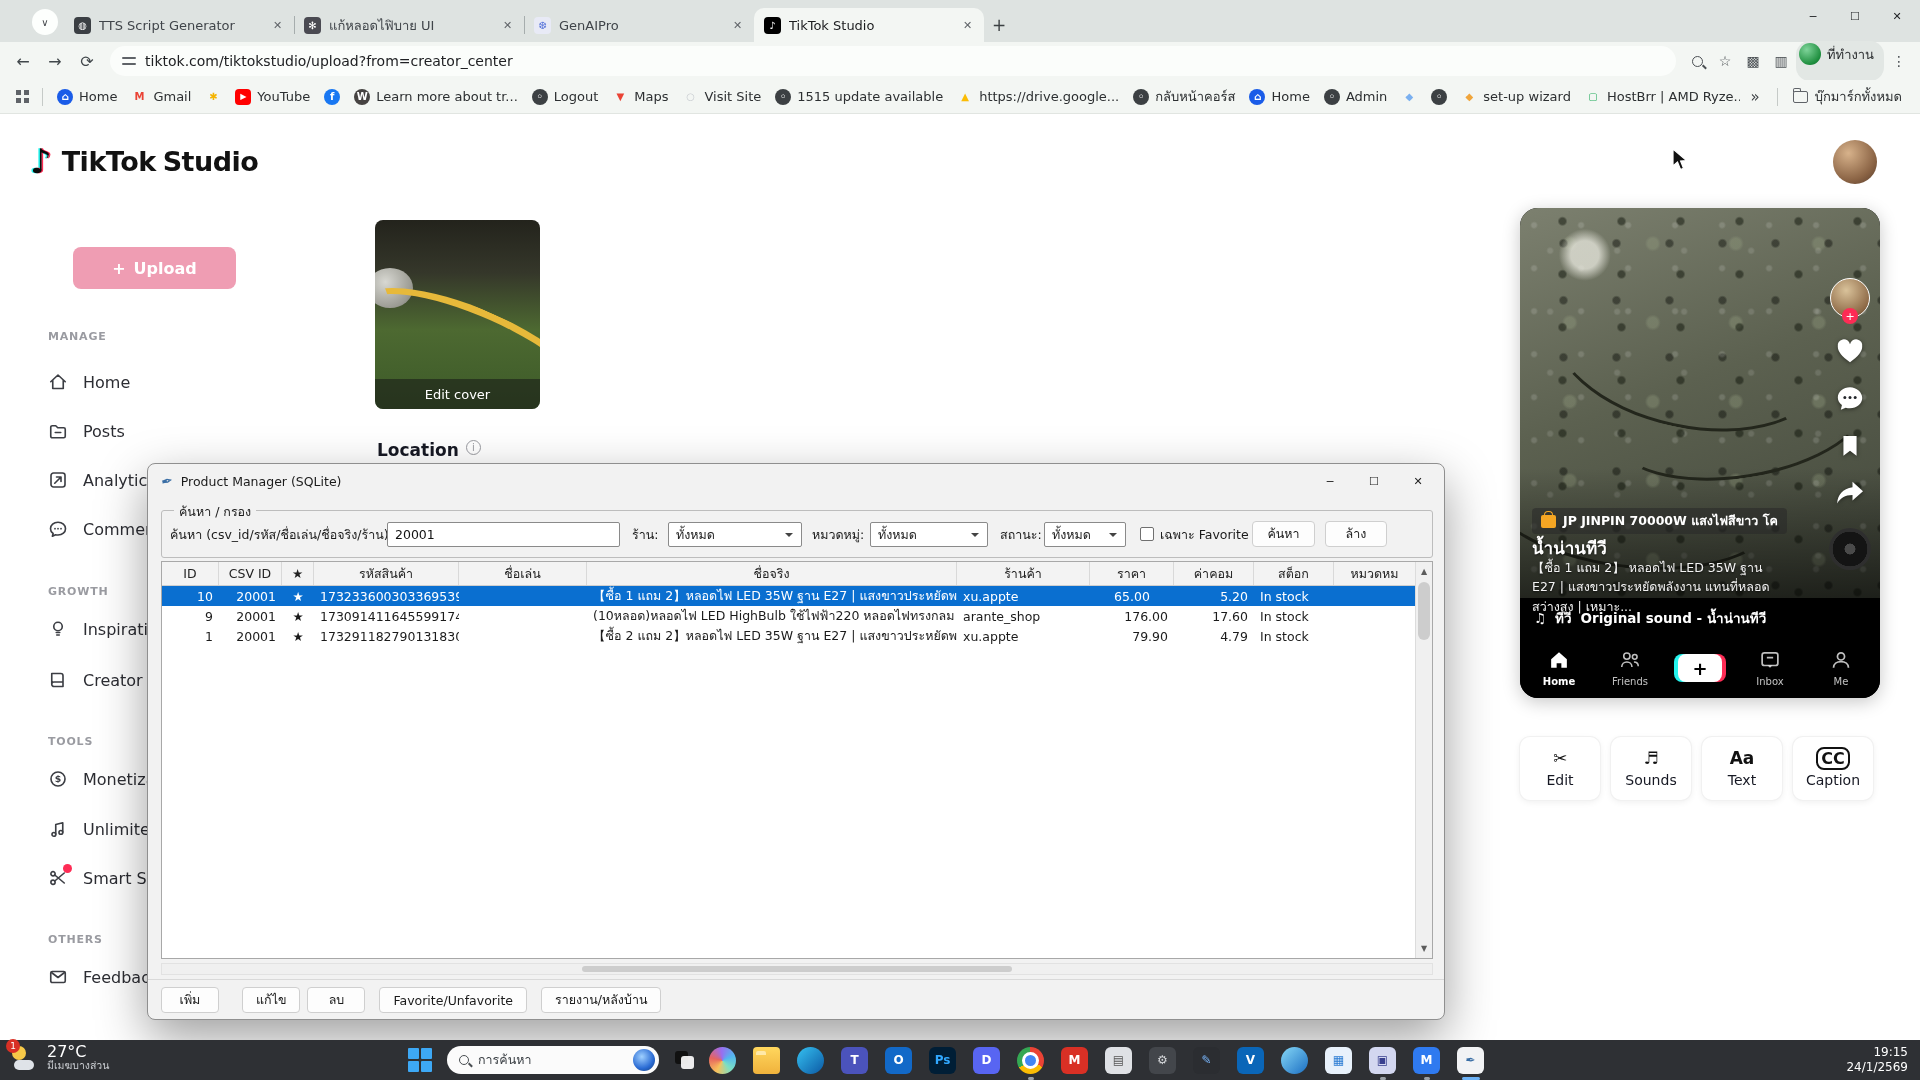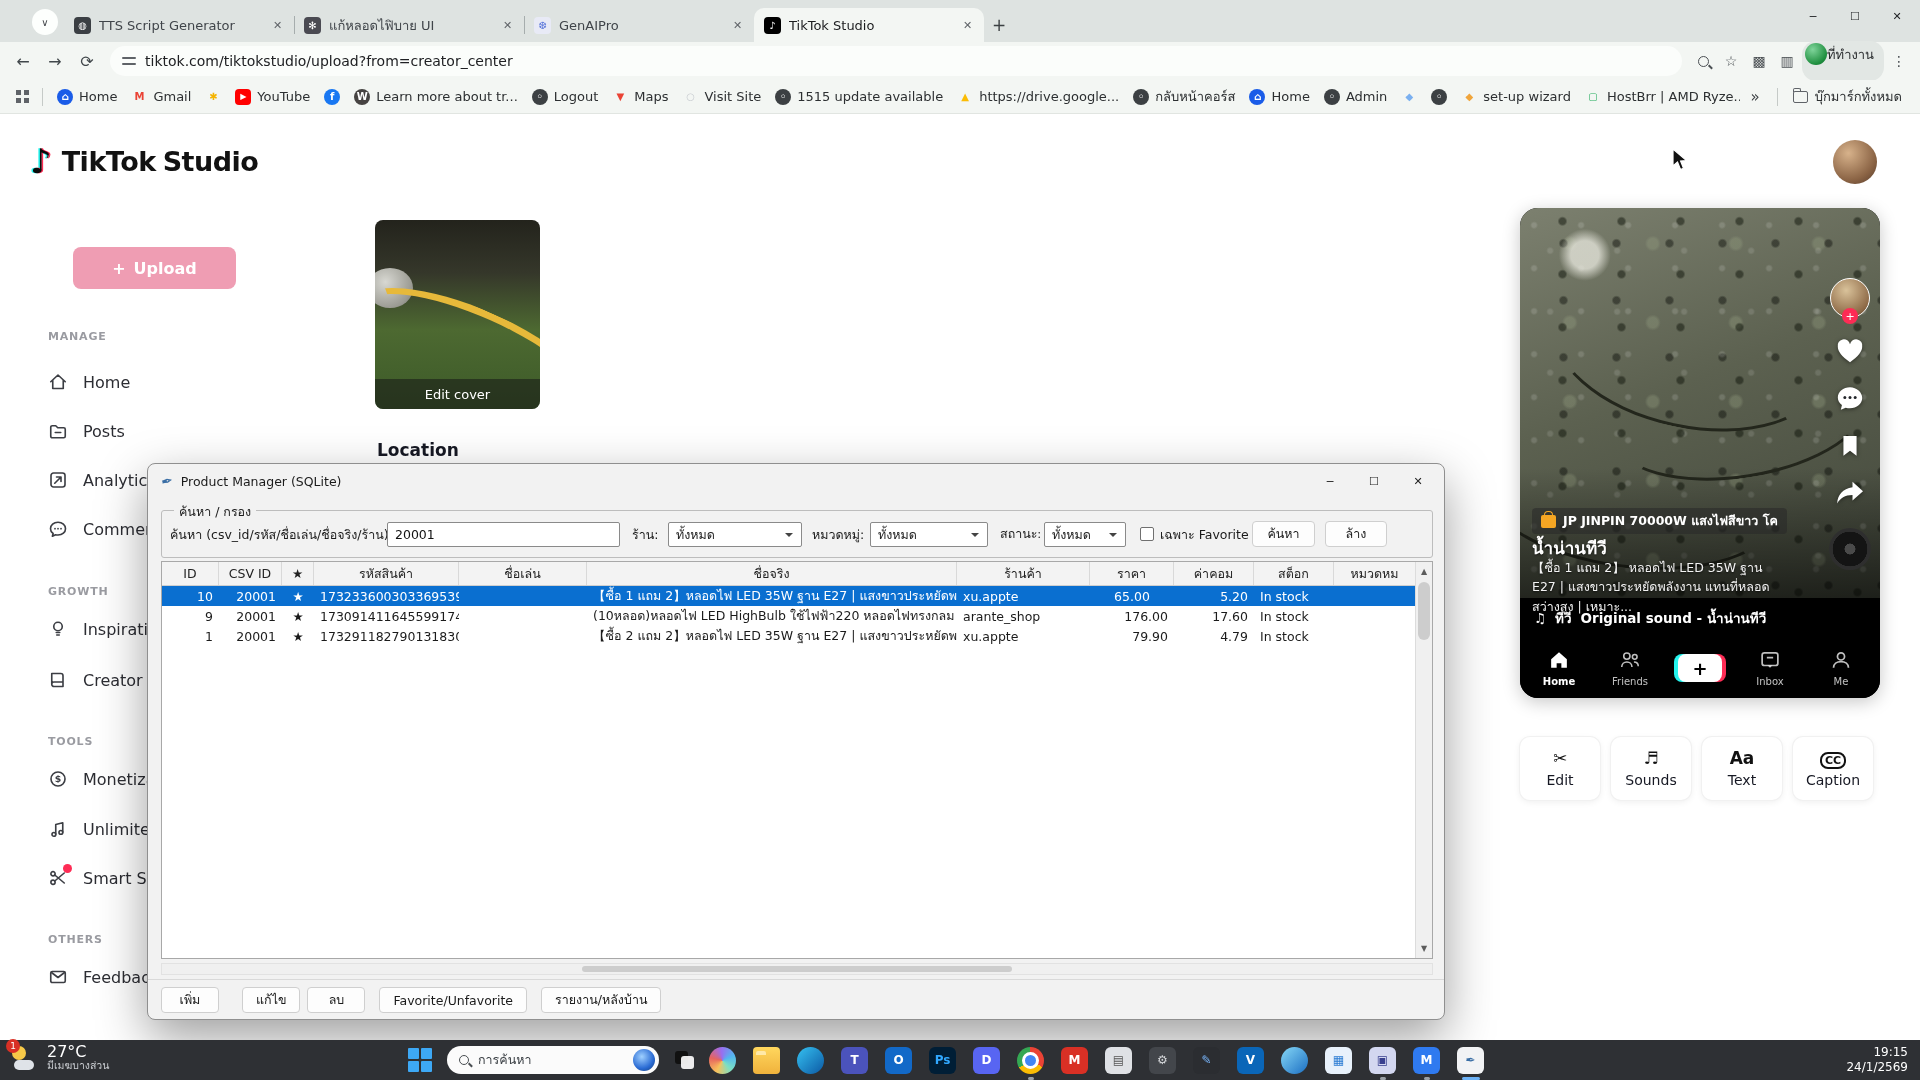--- a/index.html
+++ b/index.html
@@ -29,21 +29,21 @@
            display:flex;align-items:center;padding:0 8px;gap:2px;}
   .navbtn{width:30px;height:30px;display:flex;align-items:center;justify-content:center;font-size:16px;color:#41474b;}
   .omnibox{flex:1;height:30px;margin:0 6px;background:#fbfdfb;border-radius:15px;display:flex;align-items:center;
            padding:0 12px;gap:9px;font-size:14px;color:#202124;}
   .tune{width:14px;height:12px;position:relative;flex:none;}
   .tune::before,.tune::after{content:"";position:absolute;left:0;right:0;height:2px;background:#5f6368;border-radius:1px;}
   .tune::before{top:2px;} .tune::after{bottom:2px;}
   .obx-icon{width:26px;height:26px;display:flex;align-items:center;justify-content:center;color:#4a4f53;font-size:14px;flex:none;}
   .mag{width:11px;height:11px;border:1.8px solid #4a4f53;border-radius:50%;position:relative;}
   .mag::after{content:"";position:absolute;left:9px;top:9px;width:5px;height:1.8px;background:#4a4f53;transform:rotate(45deg);}
-  .profile-chip{display:flex;align-items:center;padding:2px 10px 16px 3px;background:#e2e7e4;border-radius:14px;font-size:13px;color:#2a2d2f;}
+  .profile-chip{display:flex;align-items:center;gap:6px;padding:2px 10px 16px 3px;background:#e2e7e4;border-radius:14px;font-size:13px;color:#2a2d2f;}
   .profile-dot{width:22px;height:22px;border-radius:50%;background:radial-gradient(circle at 35% 30%,#7fd49a,#1e8e3e 70%,#14632b);}
 
   .bookmarksbar{position:absolute;left:0;top:80px;width:1920px;height:34px;background:#f3f6f3;
                 border-bottom:1px solid #e1e5e1;display:flex;align-items:center;padding:0 10px;font-size:13px;color:#2c2f31;}
   .appsgrid{width:13px;height:13px;margin:0 6px;position:relative;flex:none;}
   .appsgrid::before{content:"";position:absolute;width:5px;height:5px;background:#5f6368;box-shadow:8px 0 #5f6368,0 8px #5f6368,8px 8px #5f6368;}
   .bm-sep{width:1px;height:18px;background:#c5cac7;margin:0 7px;flex:none;}
   .bm{display:flex;align-items:center;gap:6px;padding:3px 7px;border-radius:6px;white-space:nowrap;}
   .bm-ic{width:16px;height:16px;display:flex;align-items:center;justify-content:center;font-size:10px;font-weight:bold;flex:none;}
   .bm-more{padding:0 10px;font-size:15px;color:#3c4043;margin-left:auto;}
@@ -68,21 +68,21 @@
 
   .thumb{position:absolute;left:375px;top:220px;width:165px;height:189px;border-radius:8px;overflow:hidden;
          background:linear-gradient(to bottom,#23231c 0%,#35372a 28%,#4d6931 58%,#3c5a28 100%);}
   .thumb .pot{position:absolute;left:-8px;top:48px;width:46px;height:40px;border-radius:50%;
               background:radial-gradient(circle at 40% 35%,#d8d8d2,#9a9a92 70%,#6f6f68);}
   .thumb .cable{position:absolute;left:-30px;top:90px;width:260px;height:90px;border:7px solid transparent;
                 border-top-color:#e7b93a;border-radius:50%;transform:rotate(24deg);}
   .editcover{position:absolute;left:0;right:0;bottom:0;height:30px;background:rgba(22,22,22,.55);color:#fff;
              font-size:13px;display:flex;align-items:center;justify-content:center;}
   .location{position:absolute;left:377px;top:440px;display:flex;gap:7px;
-            font-size:17px;font-weight:bold;color:#161823;flex-direction:column;}
+            font-size:17px;font-weight:bold;color:#161823;}
   .info-i{width:15px;height:15px;border:1.4px solid #9a9ba1;border-radius:50%;color:#9a9ba1;font-size:10px;
           display:flex;align-items:center;justify-content:center;font-weight:normal;}
 
   
   .phone{position:absolute;left:1520px;top:208px;width:360px;height:490px;background:#000;border-radius:18px;
          overflow:hidden;box-shadow:0 4px 18px rgba(0,0,0,.22);}
   .ph-video{position:absolute;left:0;top:0;right:0;height:390px;
      background-image:
        radial-gradient(circle at 18% 12%,rgba(235,235,225,.75) 0 14px,transparent 26px),
        radial-gradient(circle at 30% 40%,rgba(255,255,255,.14) 2px,transparent 4px),
@@ -115,21 +115,21 @@
   .nav-item{display:flex;flex-direction:column;align-items:center;gap:3px;font-size:10px;color:rgba(255,255,255,.75);width:46px;}
   .nav-item.active{color:#fff;font-weight:bold;}
   .plusbtn{width:44px;height:28px;background:#fff;border-radius:8px;position:relative;display:flex;align-items:center;justify-content:center;
            color:#000;font-size:18px;font-weight:bold;box-shadow:-4px 0 0 #25f4ee,4px 0 0 #fe2c55;}
 
   .tool{position:absolute;top:737px;width:80px;height:63px;background:#fff;border-radius:10px;
         box-shadow:0 0 0 1px #f1f1f1,0 2px 7px rgba(0,0,0,.07);
         display:flex;flex-direction:column;align-items:center;justify-content:center;gap:5px;}
   .tool .ticon{font-size:17px;color:#111;font-weight:bold;line-height:1;}
   .tool .tlabel{font-size:14px;color:#161823;}
-  .cc-box{font-size:11px;border:2px solid #111;border-radius:8px;padding:0 3px;font-weight:bold;}
+  .cc-box{font-size:16px;border:2px solid #111;border-radius:8px;padding:0 3px;font-weight:bold;}
 
   
   .dialog{position:absolute;left:147px;top:463px;width:1298px;height:557px;background:#f2f2f2;
           border:1px solid #8f8f8f;border-radius:8px;box-shadow:0 18px 50px rgba(0,0,0,.38);
           font-size:12.5px;color:#1b1b1b;z-index:50;}
   .dlg-title{position:absolute;left:0;top:0;right:0;height:34px;display:flex;align-items:center;padding-left:13px;gap:8px;}
   .feather{color:#3a6ea5;font-size:14px;transform:rotate(-14deg);}
   .dlg-controls{position:absolute;right:4px;top:1px;display:flex;}
   .dlg-controls span{width:44px;height:32px;display:flex;align-items:center;justify-content:center;font-size:11px;color:#222;}
   .groupbox{position:absolute;left:13px;top:46px;width:1272px;height:48px;border:1px solid #bdbdbd;border-radius:3px;}
@@ -572,21 +572,21 @@
     </div>
 
     <div class="groupbox">
       <span class="legend">ค้นหา / กรอง</span>
       <span class="win-label" style="left:8px;">ค้นหา (csv_id/รหัส/ชื่อเล่น/ชื่อจริง/ร้าน):</span>
       <input class="win-input" style="left: 225px; width: 233px;" value="20001">
       <span class="win-label" style="left:470px;">ร้าน:</span>
       <div class="combo" style="left:506px;width:134px;">ทั้งหมด</div>
       <span class="win-label" style="left:650px;">หมวดหมู่:</span>
       <div class="combo" style="left:708px;width:118px;">ทั้งหมด</div>
-      <span class="win-label" style="left:838px;font-family:Liberation Serif, serif;">สถานะ:</span>
+      <span class="win-label" style="left:838px;">สถานะ:</span>
       <div class="combo" style="left:882px;width:82px;">ทั้งหมด</div>
       <span class="cb" style="left:978px;"></span>
       <span class="win-label" style="left:998px;">เฉพาะ Favorite</span>
       <div class="btn gb-btn" style="left:1090px;width:63px;">ค้นหา</div>
       <div class="btn gb-btn" style="left:1163px;width:62px;">ล้าง</div>
     </div>
 
     <div class="tbl">
       <div class="tbl-head">
           <div class="th" style="width: 57px;">ID</div>

